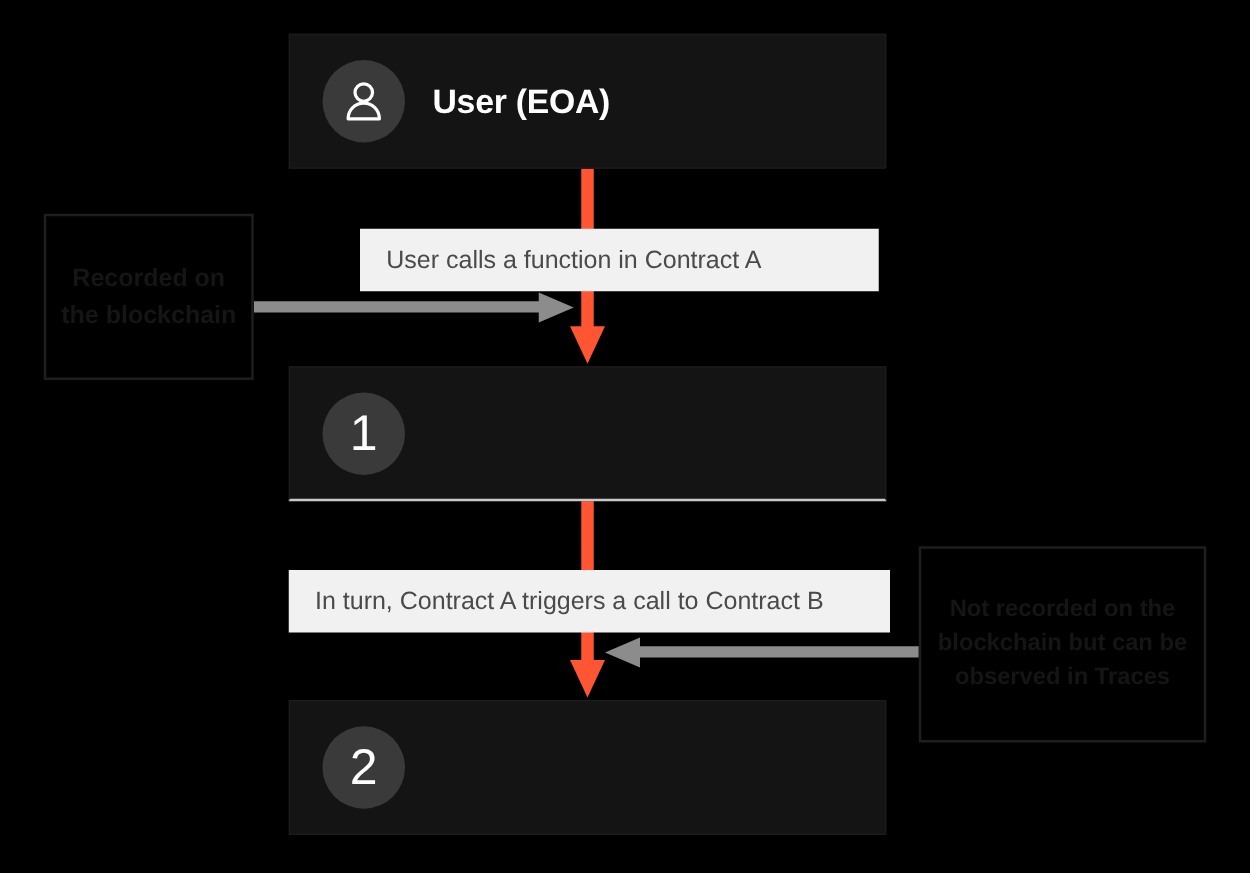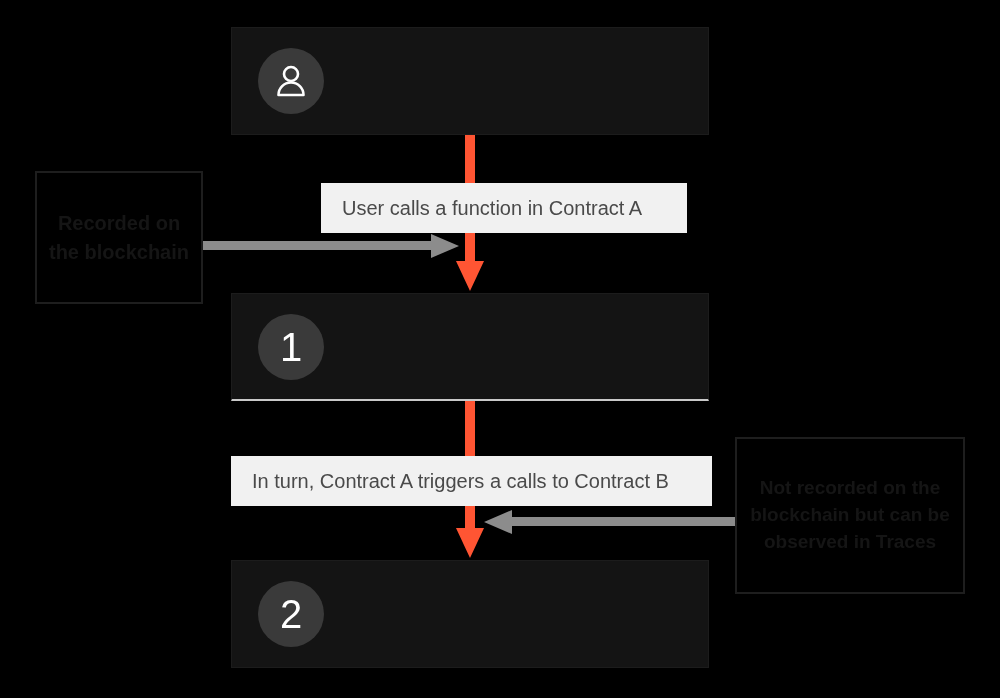--- a/index.html
+++ b/index.html
@@ -76,24 +76,23 @@
     font-size: 20px;
     display: flex;
     align-items: center;
     box-sizing: border-box;
     z-index: 5;
     white-space: nowrap;
   }
   #chip-1 {
     left: 288px;
     top: 183px;
-    width: 366px;
+    width: 415px;
     height: 50px;
     padding-left: 21px;
-    margin-left: 33px;
   }
   #chip-2 {
     left: 231px;
     top: 456px;
     width: 481px;
     height: 50px;
     padding-left: 21px;
   }
 
   
@@ -166,33 +165,34 @@
     <polygon points="30,2 2,14 30,26" fill="#8c8c8c"></polygon>
   </svg>
 
   <div class="node" id="node-user">
     <div class="node-badge">
       <svg width="38" height="38" viewBox="0 0 38 38">
         <circle cx="19" cy="12" r="7" fill="none" stroke="#ffffff" stroke-width="2.6"></circle>
         <path d="M6.5 33 A12.5 12.5 0 0 1 31.5 33 Z" fill="none" stroke="#ffffff" stroke-width="2.6" stroke-linejoin="round"></path>
       </svg>
     </div>
+    <div class="node-label">User (EOA)</div>
   </div>
 
   <div class="node underlined" id="node-ca">
     <div class="node-badge">
       <span class="num">1</span>
     </div>
   </div>
 
   <div class="node" id="node-cb">
     <div class="node-badge">
       <span class="num">2</span>
     </div>
   </div>
 
   <div class="chip" id="chip-1">User calls a function in Contract A</div>
-  <div class="chip" id="chip-2">In turn, Contract A triggers a calls to Contract B</div>
+  <div class="chip" id="chip-2">In turn, Contract A triggers a call to Contract B</div>
 
   <div class="note" id="note-left">Recorded on the blockchain</div>
   <div class="note" id="note-right">Not recorded on the blockchain but can be observed in Traces</div>
 
 </div>
 
 </body></html>

